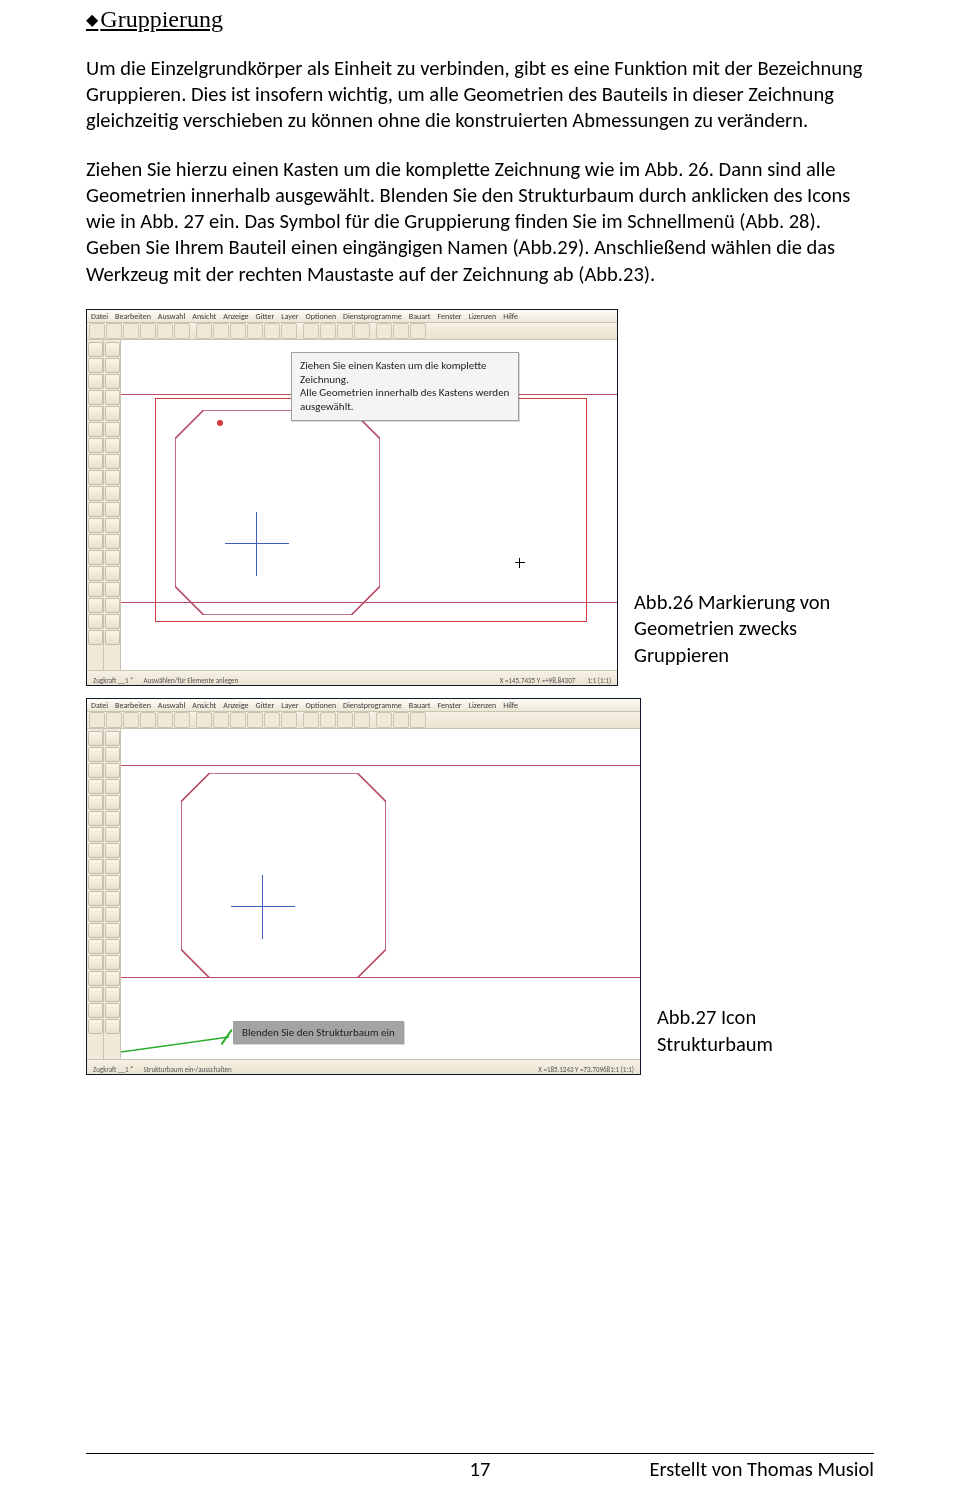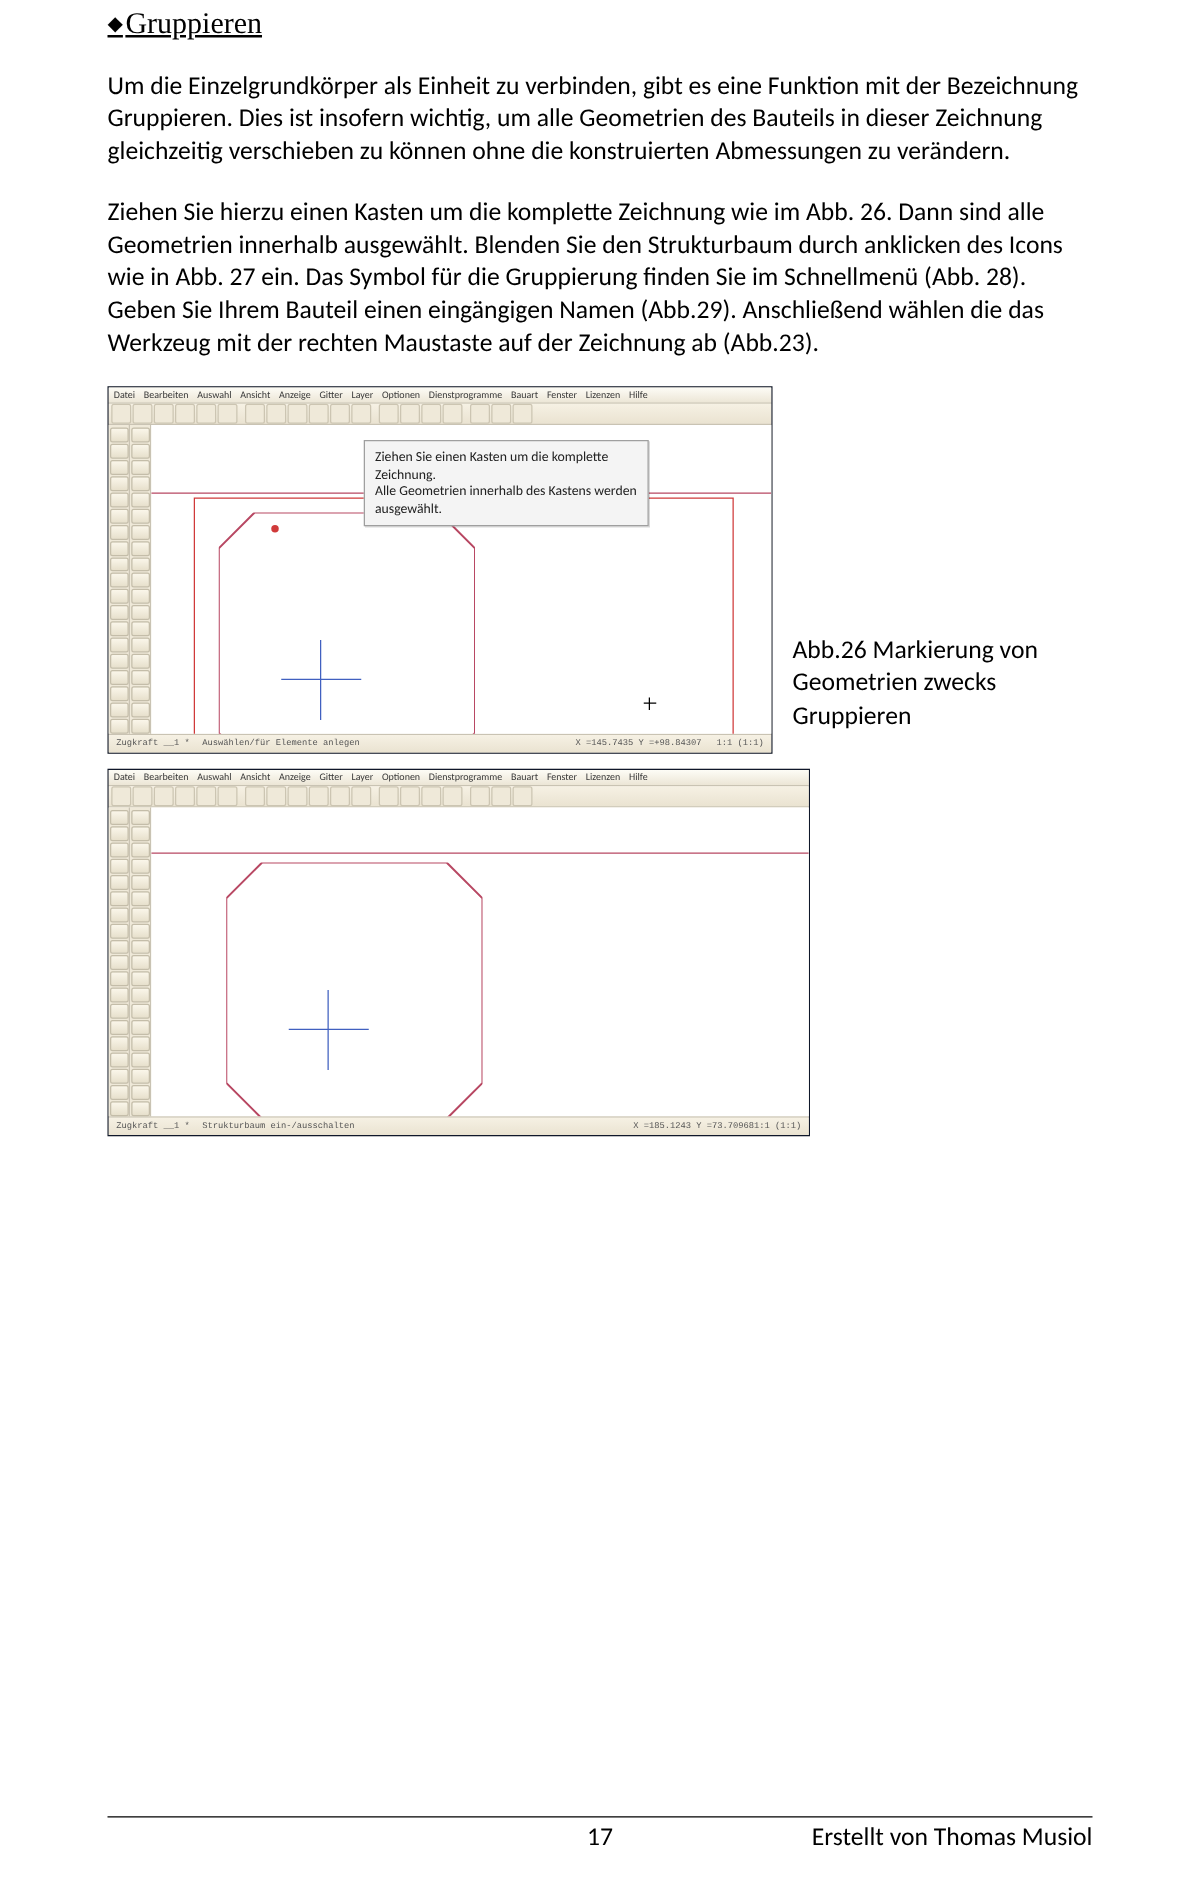--- a/index.html
+++ b/index.html
@@ -63,21 +63,21 @@
     height: 16px;
     background: linear-gradient(#f6f1e4, #eae3d1);
     border-bottom: 1px solid #c9c3b3;
     display: flex; align-items: center; gap: 1px; padding-left: 2px;
   }
   .tb-btn { width: 14px; height: 14px; background: #efe9d9; border: 1px solid #ccc5b2; border-radius: 2px; }
   .tb-sep { width: 4px; }
 
   .cad .workarea {
     display: flex;
-    height: 247px;
+    height: 330px;
     background: #efeadf;
   }
   .cad .side {
     width: 16px;
     background: #efe9d9;
     border-right: 1px solid #c9c3b3;
     display: flex; flex-direction: column; gap: 1px; padding-top: 2px; align-items: center;
   }
   .cad .side2 {
     width: 16px;
@@ -92,23 +92,23 @@
   .cad .canvas {
     flex: 1;
     background: #ffffff;
     position: relative;
     overflow: hidden;
   }
   .cad .statusbar {
     height: 14px;
     background: linear-gradient(#f6f1e4,#eae3d1);
     border-top: 1px solid #c9c3b3;
-    display: flex; align-items: center; justify-content: space-between;
+    display: flex; align-items: flex-end; justify-content: space-between;
     padding: 0 6px;
-    font-size: 7px; color: #555; font-family: Liberation Mono, monospace;
+    font-size: 7px; color: #555;
   }
 
   
   .deskline { position: absolute; height: 1px; background: #b84863; }
   .cross1, .cross2 { position: absolute; background: #4060c0; }
   .selection-box { position: absolute; border: 1px solid #d03a3a; pointer-events: none; }
   .hint {
     position: absolute;
     background: #f4f4f4;
     border: 1px solid #9f9f9f;
@@ -135,21 +135,21 @@
     border-top: 1px solid #000;
     padding-top: 2px;
     display: flex; justify-content: space-between;
     font-size: 20.5px;
   }
   .footer .pg { position:absolute; left:50%; transform:translateX(-50%); }
 </style>
 </head>
 <body>
 
-<h2 class="section-title">Gruppieren</h2>
+<h2 class="section-title">Gruppierung</h2>
 
 <p class="body">Um die Einzelgrundkörper als Einheit zu verbinden, gibt es eine Funktion mit der Bezeichnung Gruppieren. Dies ist insofern wichtig, um alle Geometrien des Bauteils in dieser Zeichnung gleichzeitig verschieben zu können ohne die konstruierten Abmessungen zu verändern.</p>
 
 <p class="body">Ziehen Sie hierzu einen Kasten um die komplette Zeichnung wie im Abb. 26. Dann sind alle Geometrien innerhalb ausgewählt. Blenden Sie den Strukturbaum durch anklicken des Icons wie in Abb. 27 ein. Das Symbol für die Gruppierung finden Sie im Schnellmenü (Abb. 28). Geben Sie Ihrem Bauteil einen eingängigen Namen (Abb.29). Anschließend wählen die das Werkzeug mit der rechten Maustaste auf der Zeichnung ab (Abb.23).</p>
 
 <div class="figure-row">
   <div class="cad">
     <div class="menubar">
       <span>Datei</span>
       <span>Bearbeiten</span>
@@ -387,19 +387,20 @@
       <span style="display:flex; gap:10px;">
         <span>Zugkraft __1 *</span>
         <span>Strukturbaum ein-/ausschalten</span>
       </span>
       <span style="display:flex; gap:0;">
         <span>X =185.1243   Y =73.70968</span>
         <span>1:1 (1:1)</span>
       </span>
     </div>
   </div>
+  <div class="caption">Abb.27 Icon Strukturbaum</div>
 </div>
 
 <div class="footer">
   <span></span>
   <span class="pg">17</span>
   <span>Erstellt von Thomas Musiol</span>
 </div>
 
 </body></html>

